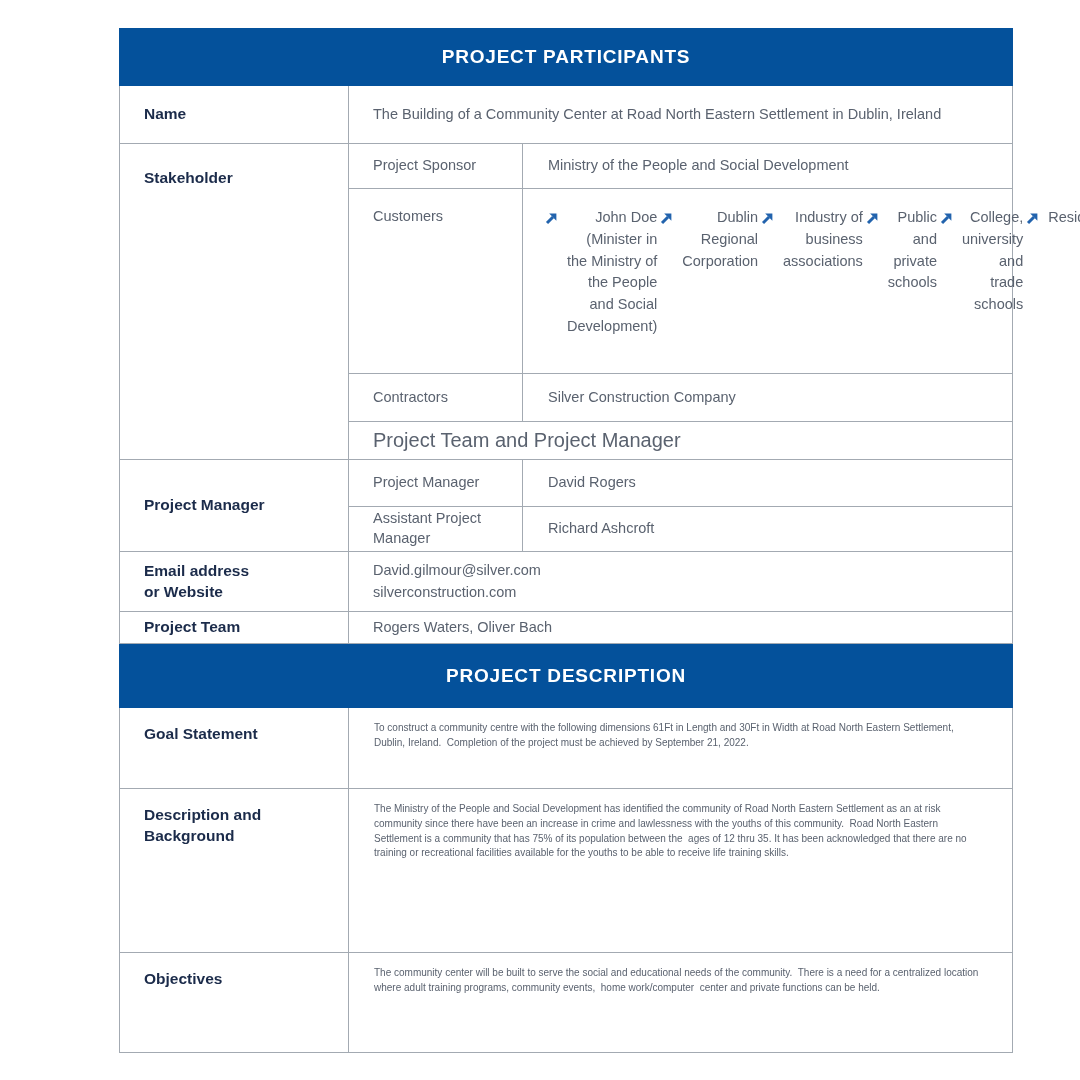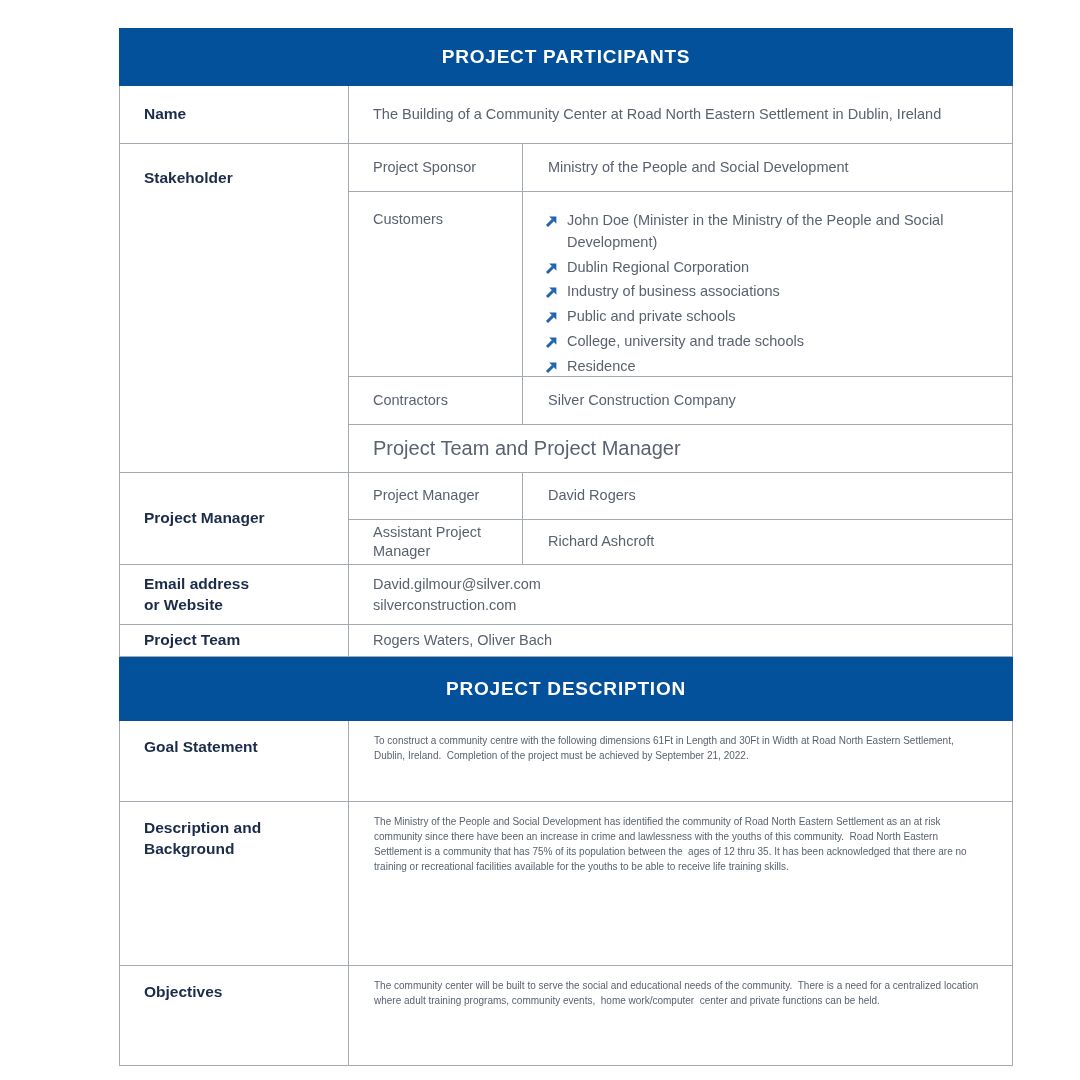--- a/index.html
+++ b/index.html
@@ -64,21 +64,21 @@
   .h-pm{min-height:46px;}
   .h-apm{min-height:45px;}
   .h-email{min-height:60px;}
   .h-team{min-height:32px;}
   .h-goal{min-height:80px;}
   .h-desc{min-height:164px;}
   .h-obj{min-height:100px;}
   
   .cust-list{
     flex:1;min-width:0;padding:18px 28px 12px 22px;
-    display:flex;flex-direction:column;gap:3px;
+    display:flex;gap:3px;text-align:right;
   }
   .cust-item{
     display:flex;align-items:flex-start;gap:9px;
     color:var(--body);font-size:14.5px;line-height:1.5;
   }
   .cust-item .arrow{flex:0 0 13px;margin-top:5px;}
   .note-cell{
     flex:1;color:var(--body);font-size:20px;
     padding:0 28px 0 24px;display:flex;align-items:center;
   }

